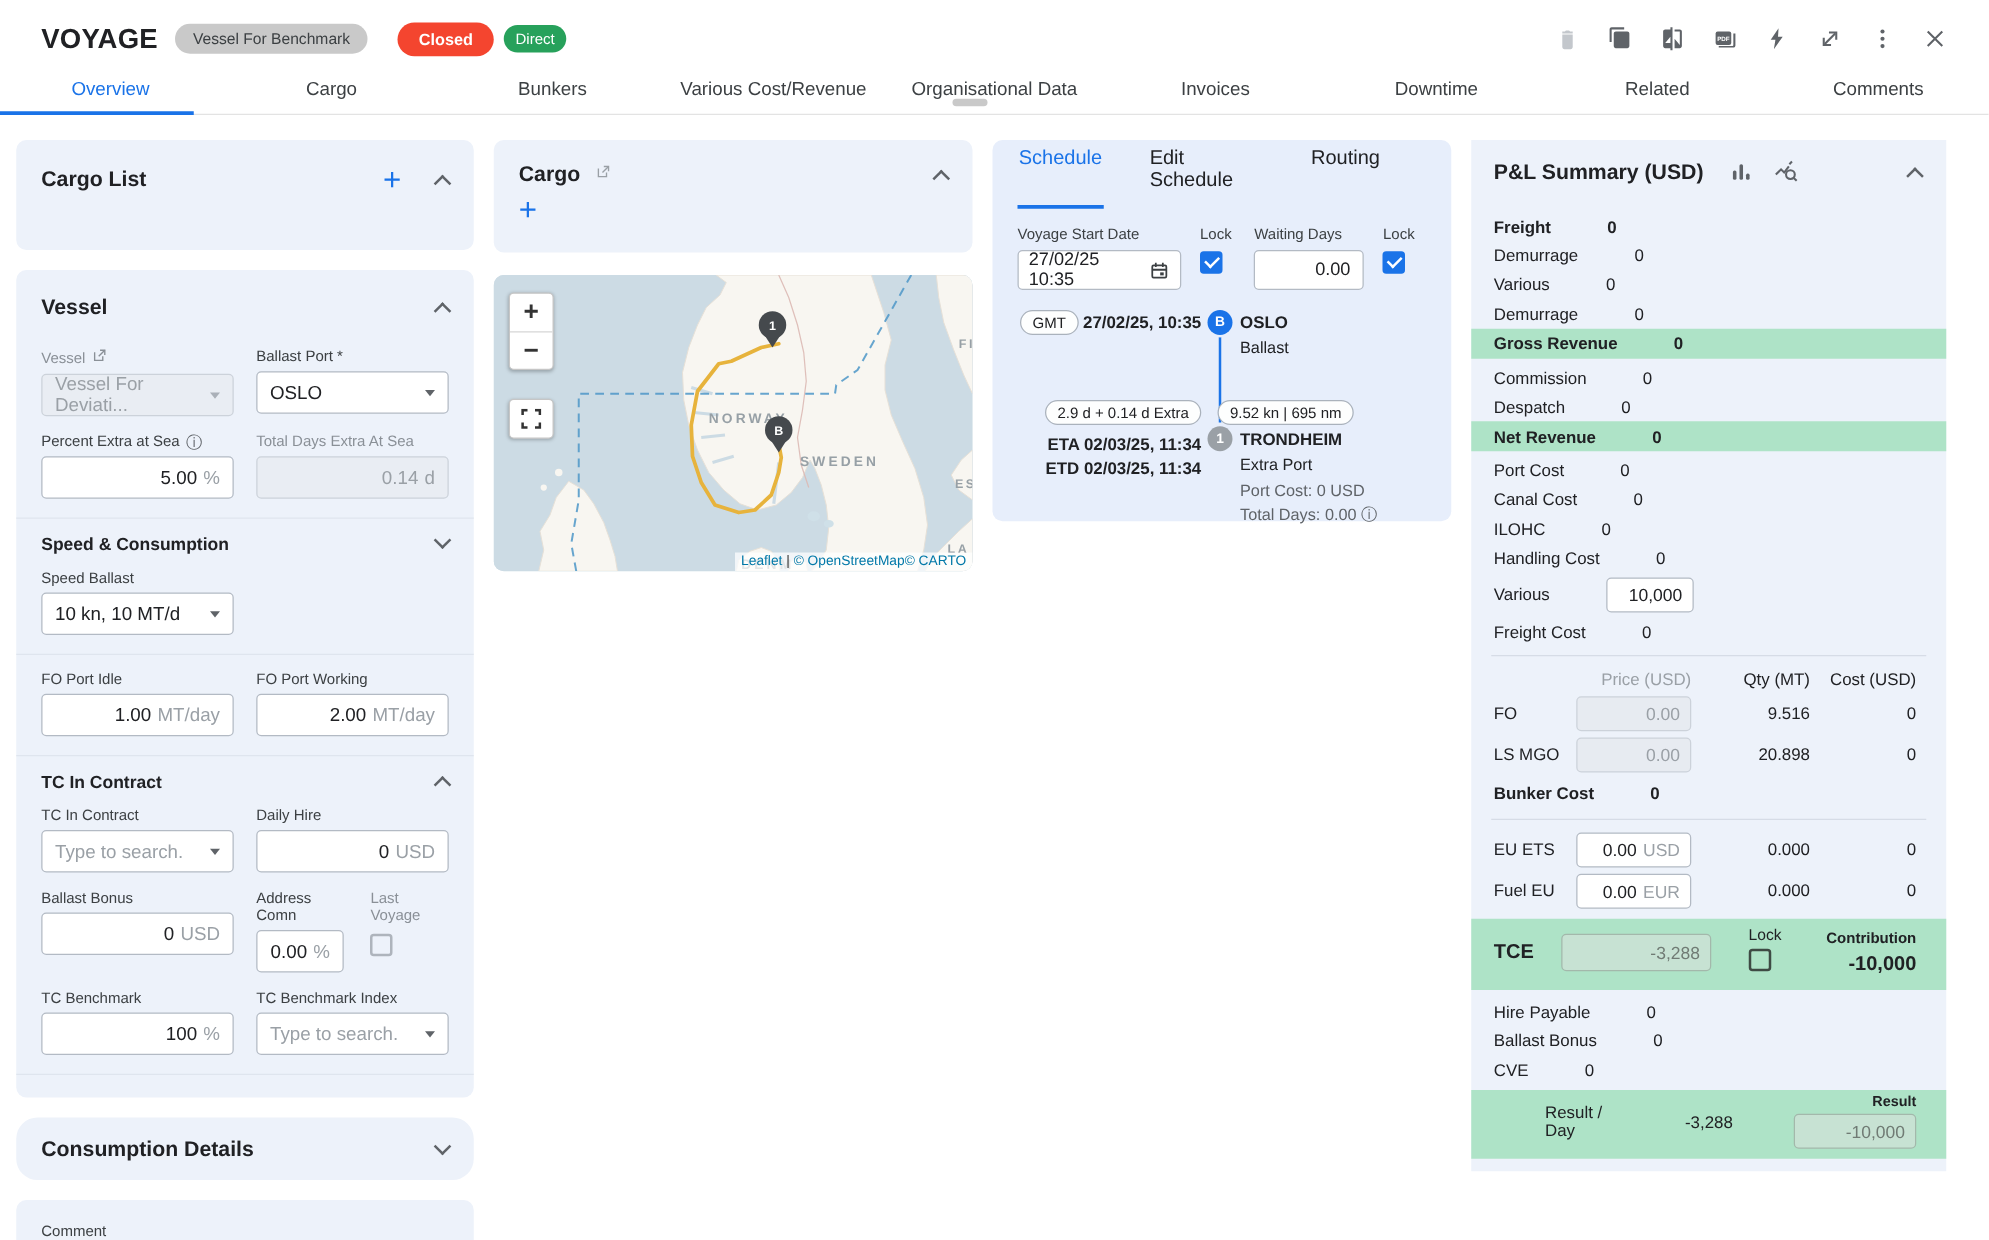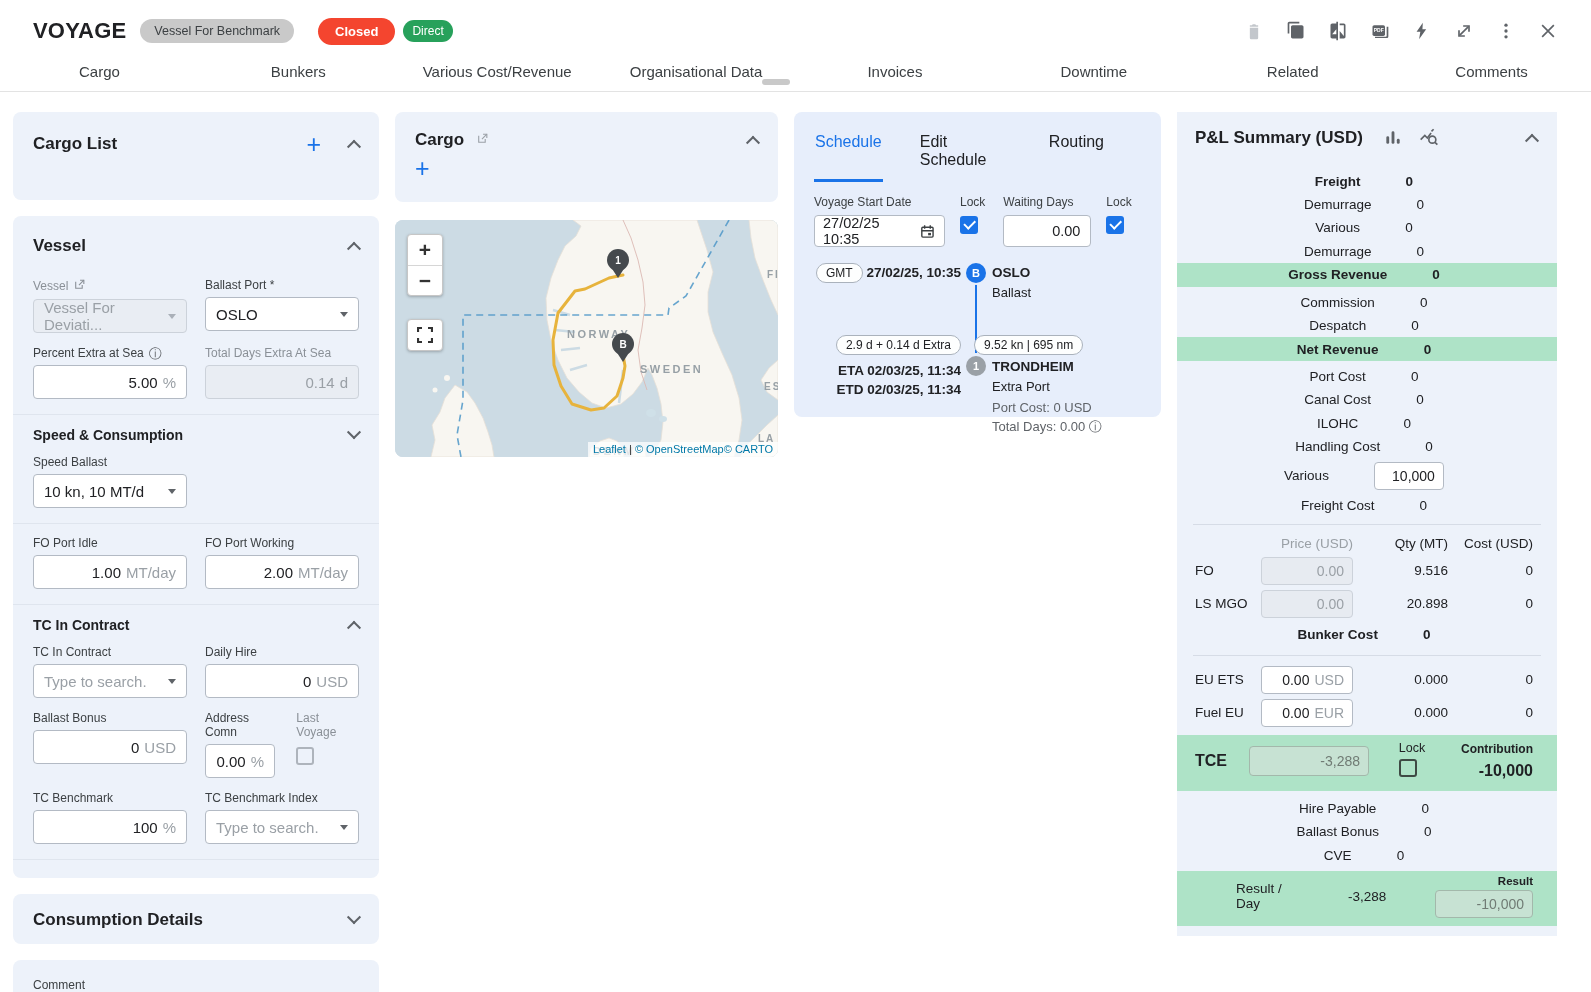--- a/index.html
+++ b/index.html
@@ -69,41 +69,41 @@
   .map-controls { position:absolute; left:12px; top:14px; width:36px; background:#fff; border:1px solid #c6c6c6; border-radius:4px; box-shadow:0 1px 3px rgba(0,0,0,.25); overflow:hidden; }
   .map-zoom-btn { height:30px; display:flex; align-items:center; justify-content:center; font-size:21px; font-weight:bold; color:#333; cursor:pointer; }
   .map-zoom-btn + .map-zoom-btn { border-top:1px solid #d6d6d6; }
   .map-fs { position:absolute; left:12px; top:99px; width:36px; height:32px; background:#fff; border:1px solid #c6c6c6; border-radius:4px; box-shadow:0 1px 3px rgba(0,0,0,.25); display:flex; align-items:center; justify-content:center; cursor:pointer; }
   .map-attrib { position:absolute; right:0; bottom:0; background:rgba(255,255,255,.72); font-size:11px; padding:1px 5px 2px; color:#333; }
   .map-attrib a { color:#0078A8; text-decoration:none; cursor:pointer; }
 
   
   .sched-panel { background:#e7eefb; border-radius:8px; height:305px; position:relative; }
   .sched-tabs { display:flex; padding:0 20px; }
-  .sched-tab { font-size:16px; color:#202124; padding:21px 1px 10px; margin-right:36px; cursor:pointer; border-bottom:3px solid transparent; }
+  .sched-tab { font-size:16px; color:#202124; padding:6px 1px 10px; margin-right:36px; cursor:pointer; border-bottom:3px solid transparent; }
   .sched-tab.active { color:#1a73e8; border-bottom-color:#1a73e8; }
   .sched-form { display:flex; padding:13px 20px 0; }
   .sf-label { font-size:12px; color:#3c4043; margin-bottom:6px; }
   .date-input { width:131px; height:32px; background:#fff; border:1px solid #b3bac4; border-radius:4px; display:flex; align-items:center; justify-content:space-between; padding:0 8px; font-size:14.5px; }
   .waiting-input { width:88px; height:32px; background:#fff; border:1px solid #b3bac4; border-radius:4px; display:flex; align-items:center; justify-content:flex-end; padding:0 10px; font-size:14.5px; }
   .lockcell { margin-left:15px; }
   .timeline { position:relative; height:190px; margin-top:8px; font-size:13px; }
   .t-right-align { position:absolute; left:0; width:167px; text-align:right; }
   .tpill { display:inline-block; background:#fdfefe; border:1px solid #aab2bc; border-radius:11px; padding:2px 9px; font-size:12px; color:#202124; }
   .tbold { font-weight:bold; font-size:13.5px; }
   .tgray { color:#5f6368; }
   .tcircle { position:absolute; width:20px; height:20px; border-radius:50%; color:#fff; font-size:11px; font-weight:bold; display:flex; align-items:center; justify-content:center; }
   .vline { position:absolute; width:2px; background:#1a73e8; }
 
   
   .pnl-panel { background:#edf2fa; border-radius:0; padding:16px 0 10px; }
   .pnl-head { display:flex; align-items:center; padding:0 20px 0 18px; margin-bottom:22px; }
   .pnl-head .icons { display:flex; gap:16px; margin-left:20px; }
   .pnl-head .icons svg { width:20px; height:20px; cursor:pointer; }
-  .prow { display:flex; justify-content:center; align-items:center; padding:0 24px 0 18px; height:23.2px; font-size:13.5px;gap:45px; }
+  .prow { display:flex; justify-content:flex-start; align-items:center; padding:0 24px 0 18px; height:23.2px; font-size:13.5px;gap:45px; }
   .prow .v { text-align:right; }
   .prow.bold { font-weight:bold; }
   .prow.total { background:#aee3c7; font-weight:bold; height:24px; }
   .prow.inputrow { height:36px; }
   .mini-input { width:70px; height:28px; background:#fff; border:1px solid #b3bac4; border-radius:4px; display:flex; align-items:center; justify-content:flex-end; padding:0 8px; font-size:14px; }
   .pdiv { border:0; border-top:1px solid #d6dce6; margin:7px 16px; }
   .fgrid { display:grid; grid-template-columns:66px 92px 95px 85px; align-items:center; padding:0 12px 0 18px; font-size:13.5px; }
   .fgrid .c2 { text-align:right; } .fgrid .c3,.fgrid .c4 { text-align:right; }
   .fgrid.header { height:22px; color:#202124; }
   .fgrid.header .c2 { color:#9aa0a6; }
@@ -174,20 +174,21 @@
       </span>
     <span class="hicon">
         <svg viewBox="0 0 24 24" stroke="#5f6368" stroke-width="2">
           <path d="M5 5l14 14M19 5 5 19"></path>
         </svg>
       </span>
   </div>
 </div>
 
 <div class="tabbar">
+  <div class="tab active">Overview</div>
   <div class="tab">Cargo</div>
   <div class="tab">Bunkers</div>
   <div class="tab">Various Cost/Revenue</div>
   <div class="tab">Organisational Data</div>
   <div class="tab">Invoices</div>
   <div class="tab">Downtime</div>
   <div class="tab">Related</div>
   <div class="tab">Comments</div>
 </div>
 
@@ -361,21 +362,21 @@
             <div class="finput select">
               <span class="ph">Type to search.</span>
                 <span class="darrow"></span>
             </div>
           </div>
         </div>
       </div>
       <div class="vsec" style="padding-top:0;"></div>
     </div>
 
-    <div class="panel" style="padding:16px 20px; height:50px;">
+    <div class="panel" style="padding:16px 20px; height:50px;border-radius:17px;">
       <div class="panel-head">
         <span class="panel-title">Consumption Details</span>
         <span class="chev down" style="margin-left:auto;"></span>
       </div>
     </div>
 
     <div class="panel" style="padding:18px 20px 20px;">
       <div class="flabel">
           <span>Comment</span>
         </div>

